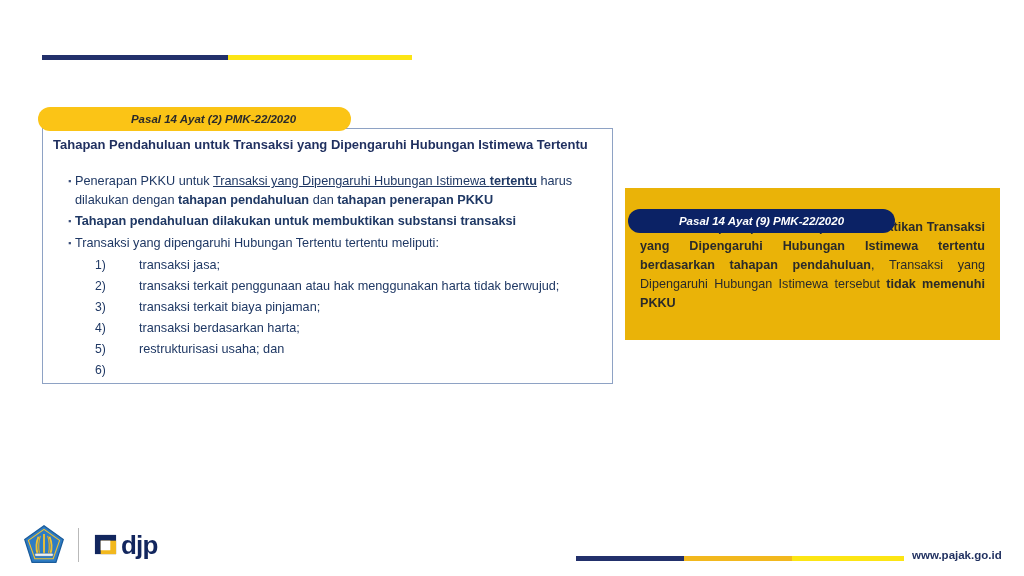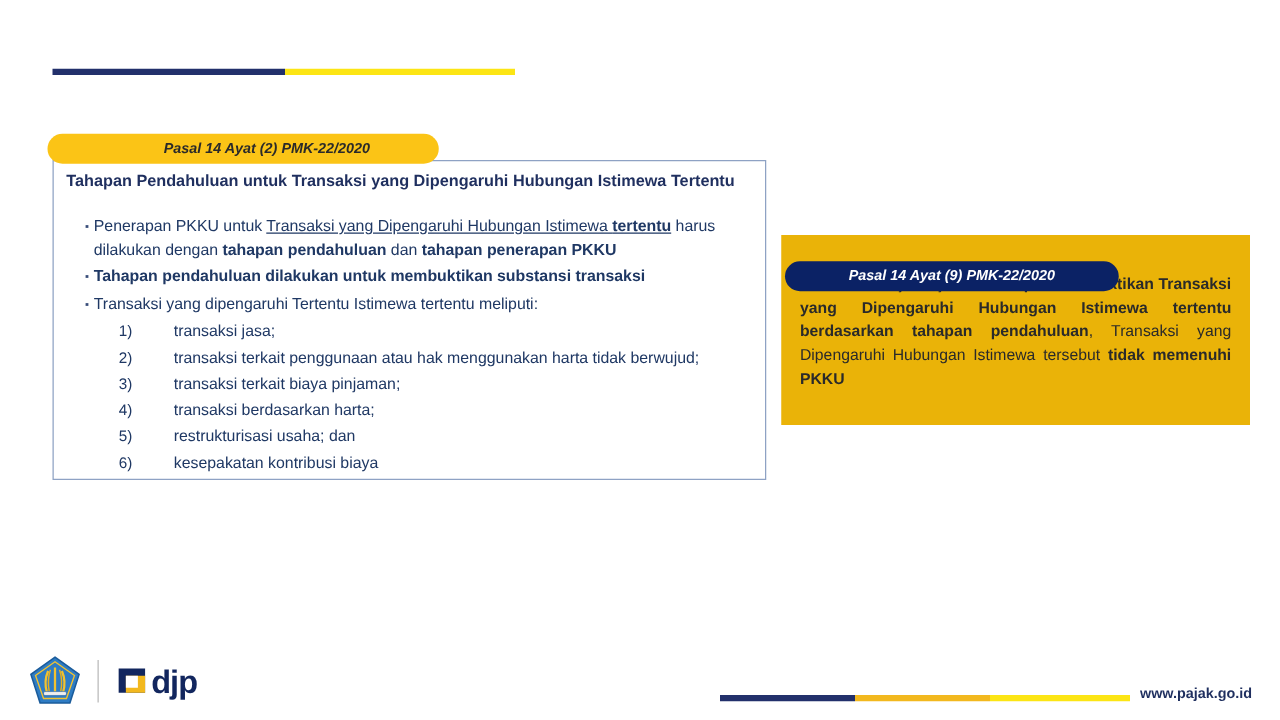--- a/index.html
+++ b/index.html
@@ -107,21 +107,21 @@
         <div class="brow">
           <div class="bmark">▪</div>
           <div class="btext"><span>Penerapan PKKU untuk </span><span style="text-decoration: underline;">Transaksi yang Dipengaruhi Hubungan  Istimewa </span><span style="font-weight: bold; text-decoration: underline;">tertentu</span><span> harus dilakukan dengan </span><span style="font-weight: bold;">tahapan pendahuluan</span><span> dan </span><span style="font-weight: bold;">tahapan penerapan PKKU</span></div>
         </div>
         <div class="brow">
           <div class="bmark">▪</div>
           <div class="btext"><span style="font-weight: bold;">Tahapan pendahuluan dilakukan untuk membuktikan substansi transaksi</span></div>
         </div>
         <div class="brow">
           <div class="bmark">▪</div>
-          <div class="btext"><span>Transaksi yang dipengaruhi Tertentu Istimewa tertentu meliputi:</span></div>
+          <div class="btext"><span>Transaksi yang dipengaruhi Hubungan Tertentu tertentu meliputi:</span></div>
         </div>
         <div class="nlist">
           <div class="nrow">
             <div class="nnum">1)</div>
             <div class="ntext">transaksi jasa;</div>
           </div>
           <div class="nrow">
             <div class="nnum">2)</div>
             <div class="ntext">transaksi terkait penggunaan atau hak menggunakan harta tidak berwujud;</div>
           </div>
@@ -132,21 +132,20 @@
           <div class="nrow">
             <div class="nnum">4)</div>
             <div class="ntext">transaksi berdasarkan harta;</div>
           </div>
           <div class="nrow">
             <div class="nnum">5)</div>
             <div class="ntext">restrukturisasi usaha; dan</div>
           </div>
           <div class="nrow">
             <div class="nnum">6)</div>
-            <div class="ntext">kesepakatan kontribusi biaya</div>
           </div>
         </div>
       </div>
   </div>
 
   <div class="right-badge">
     <span>Pasal 14 Ayat (9) PMK-22/2020</span>
   </div>
 
   <div class="right-panel">

